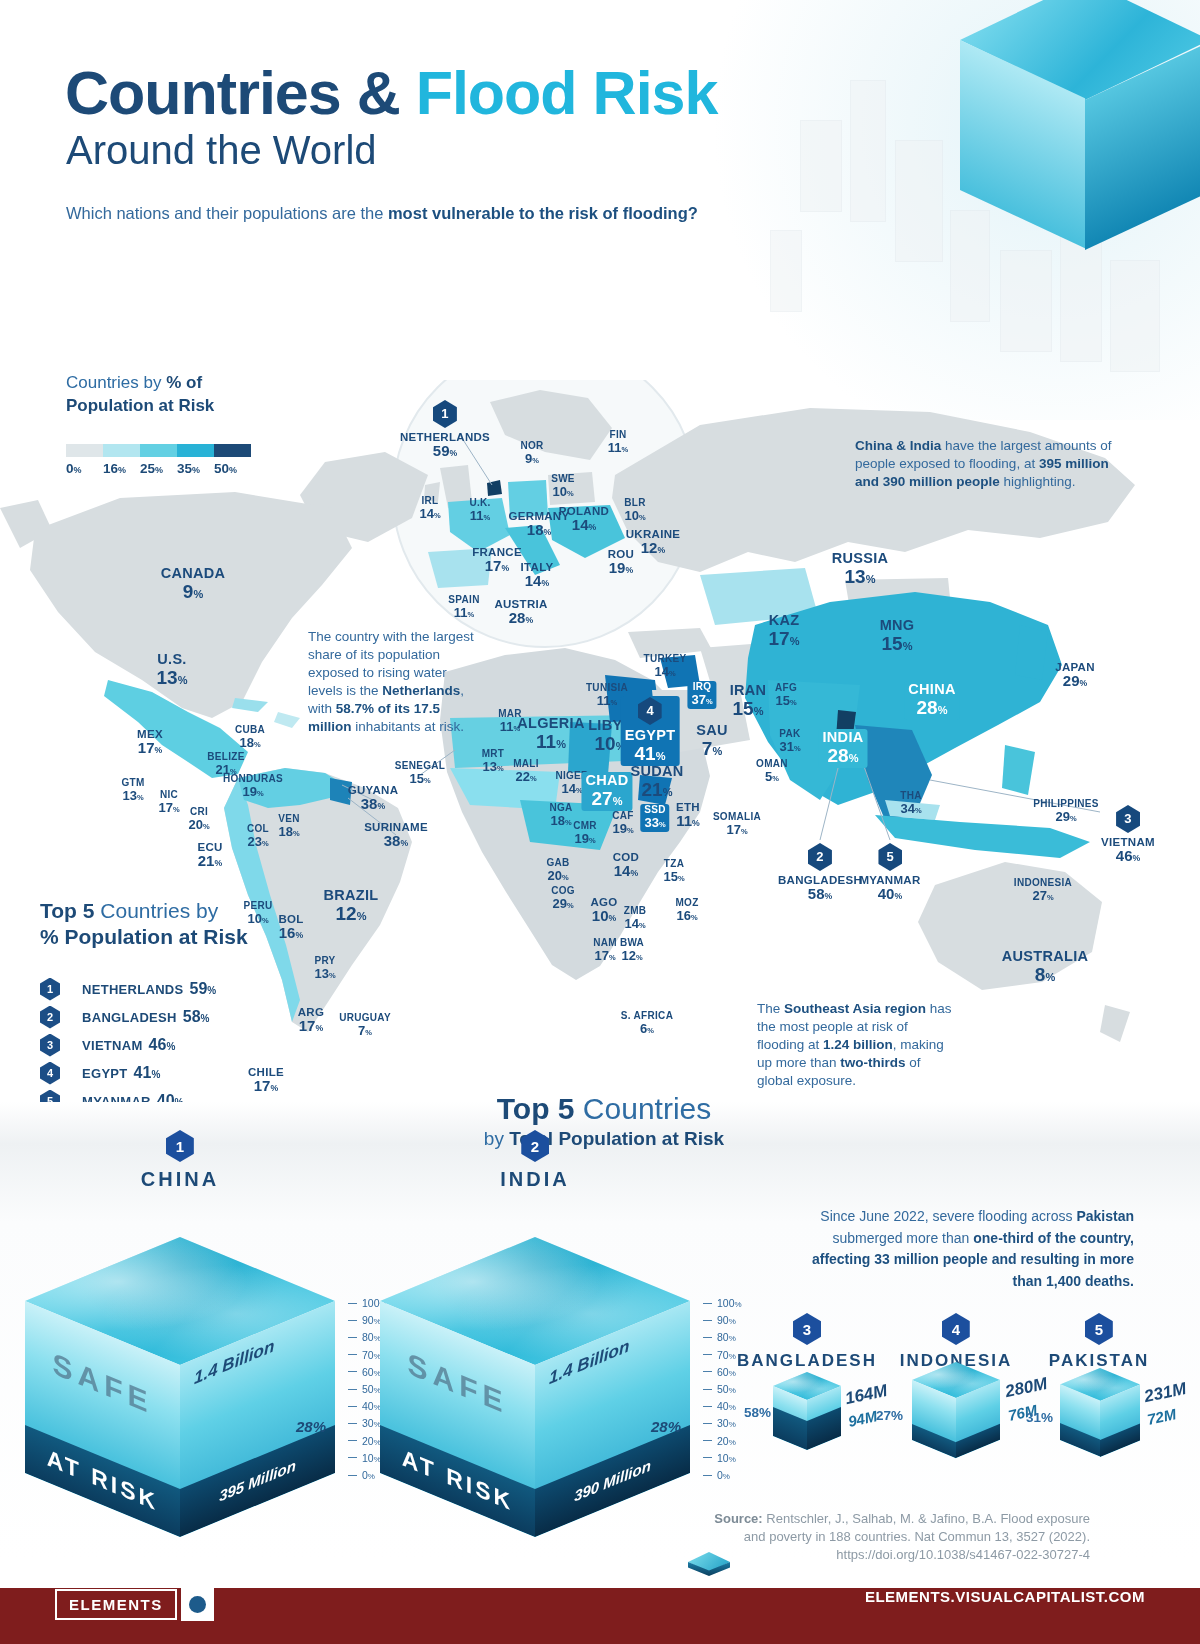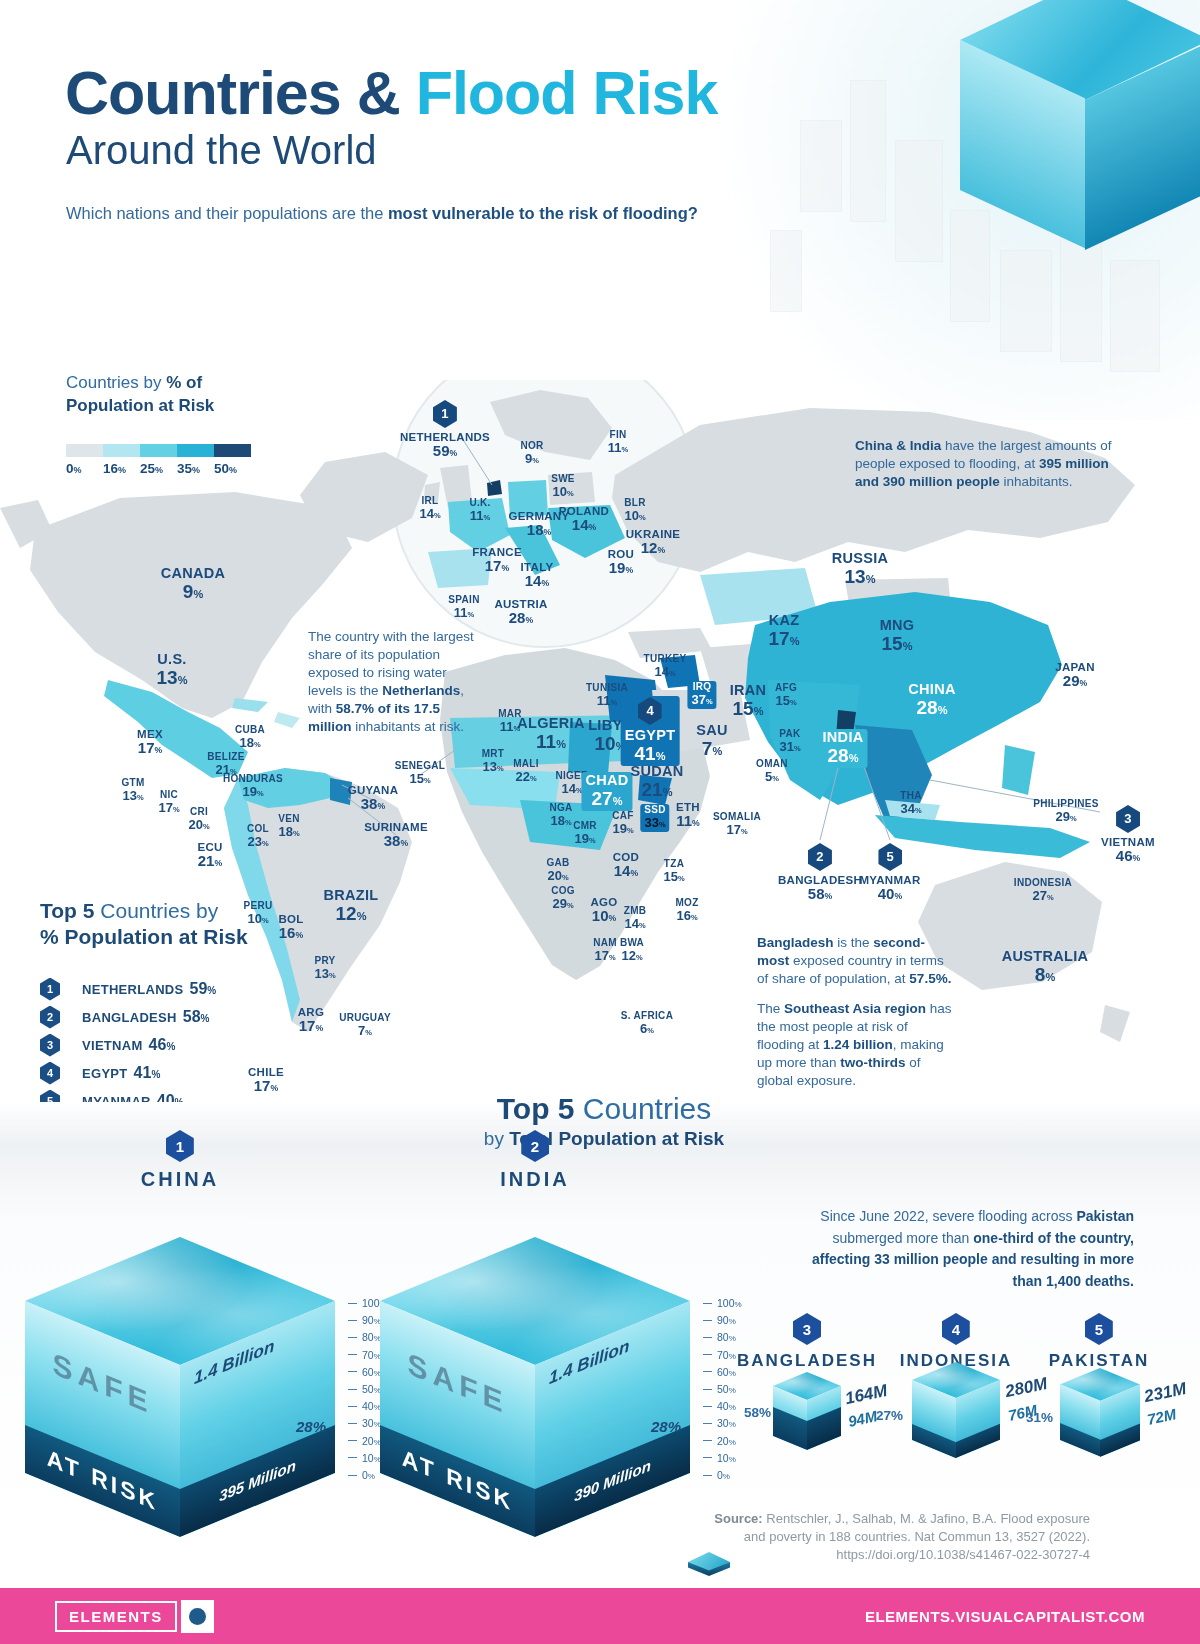--- a/index.html
+++ b/index.html
@@ -114,22 +114,22 @@
   .sc-risk{position:absolute;font-size:15px;font-weight:bold;font-style:italic;color:#1c6f9e;transform:rotate(-12deg);}
 
   .pak-note{right:66px;top:1206px;width:340px;text-align:right;
     font-size:14px;color:#33699c;line-height:1.55;}
   .pak-note b{color:#1d5080;}
   .source{right:110px;top:1510px;width:390px;text-align:right;font-size:13px;
     color:#8d9aa5;line-height:1.4;}
   .source b{color:#7d8b96;}
 
   
-  .footer{left:0;top:1588px;width:1200px;height:56px;background:#ec4899;
-    display:flex;align-items:center;}
+  .footer{left:0;top:1588px;width:1200px;height:56px;background:#7f1d1d;
+    display:flex;align-items:flex-start;}
   .logo-wrap{display:flex;align-items:center;margin-left:55px;}
   .logo-box{border:2px solid #fff;color:#fff;font-weight:bold;font-size:15px;
     letter-spacing:1.5px;padding:5px 12px;}
   .logo-icon{width:29px;height:29px;border:2px solid #fff;margin-left:4px;background:#fff;
     display:flex;align-items:center;justify-content:center;}
   .logo-icon span{width:17px;height:17px;border-radius:50%;background:#1d5b8b;display:block;}
   .footer-url{margin-left:auto;margin-right:55px;color:#fff;font-weight:bold;
     font-size:15px;letter-spacing:.5px;}
 
   .mini-cube-top{left:688px;top:1552px;width:42px;height:20px;
@@ -431,21 +431,21 @@
       <div class="clabel s" style="left: 561px; top: 803px;">
         <div class="cname">NGA</div>
         <div class="cpct">18<span class="pc">%</span></div>
       </div>
       <div class="clabel s" style="left: 623px; top: 811px;">
         <div class="cname">CAF</div>
         <div class="cpct">19<span class="pc">%</span></div>
       </div>
       <div class="clabel s light" style="left: 655px; top: 804px; background: rgb(16, 116, 180);">
         <div class="cname" style="color: rgb(255, 255, 255);">SSD</div>
-        <div class="cpct" style="color: #0f172a;">33<span class="pc">%</span></div>
+        <div class="cpct" style="color: #ffffff;">33<span class="pc">%</span></div>
       </div>
       <div class="clabel m" style="left: 688px; top: 801px;">
         <div class="cname">ETH</div>
         <div class="cpct">11<span class="pc">%</span></div>
       </div>
       <div class="clabel s" style="left: 585px; top: 821px;">
         <div class="cname">CMR</div>
         <div class="cpct">19<span class="pc">%</span></div>
       </div>
       <div class="clabel s" style="left: 737px; top: 812px;">
@@ -570,23 +570,22 @@
       <div class="clabel s" style="left: 1043px; top: 878px;">
         <div class="cname">INDONESIA</div>
         <div class="cpct">27<span class="pc">%</span></div>
       </div>
       <div class="clabel l" style="left: 1045px; top: 949px;">
         <div class="cname">AUSTRALIA</div>
         <div class="cpct">8<span class="pc">%</span></div>
       </div>
     </div>
 
-  <div class="abs note" style="left:855px;top:437px;width:275px;"><b>China &amp; India</b><span> have the largest amounts of people exposed to flooding, at </span><b>395 million and 390 million people</b><span> inhabitants.</span></div>
+  <div class="abs note" style="left:855px;top:437px;width:275px;"><b>China &amp; India</b><span> have the largest amounts of people exposed to flooding, at </span><b>395 million and 390 million people</b><span> highlighting.</span></div>
   <div class="abs note" style="left:308px;top:628px;width:172px;"><span>The country with the largest share of its population exposed to rising water levels is the </span><b>Netherlands</b><span>, with </span><b>58.7% of its 17.5 million</b><span> inhabitants at risk.</span></div>
-  <div class="abs note" style="left:757px;top:934px;width:195px;"><b>Bangladesh</b><span> is the </span><b>second-most</b><span> exposed country in terms of share of population, at </span><b>57.5%.</b></div>
   <div class="abs note" style="left:757px;top:1000px;width:200px;"><span>The </span><b>Southeast Asia region</b><span> has the most people at risk of flooding at </span><b>1.24 billion</b><span>, making up more than </span><b>two-thirds</b><span> of global exposure.</span></div>
 
   <div class="abs top5-title" style="white-space:pre-line;"><b>Top 5</b><span> Countries by</span><span>
 </span><b>% Population at Risk</b></div>
   <div class="abs" id="top5-items">
       <div class="t5row">
         <div class="hex">1</div>
         <span class="t5name">NETHERLANDS</span>
         <span class="t5pct">59<i>%</i></span>
       </div>

